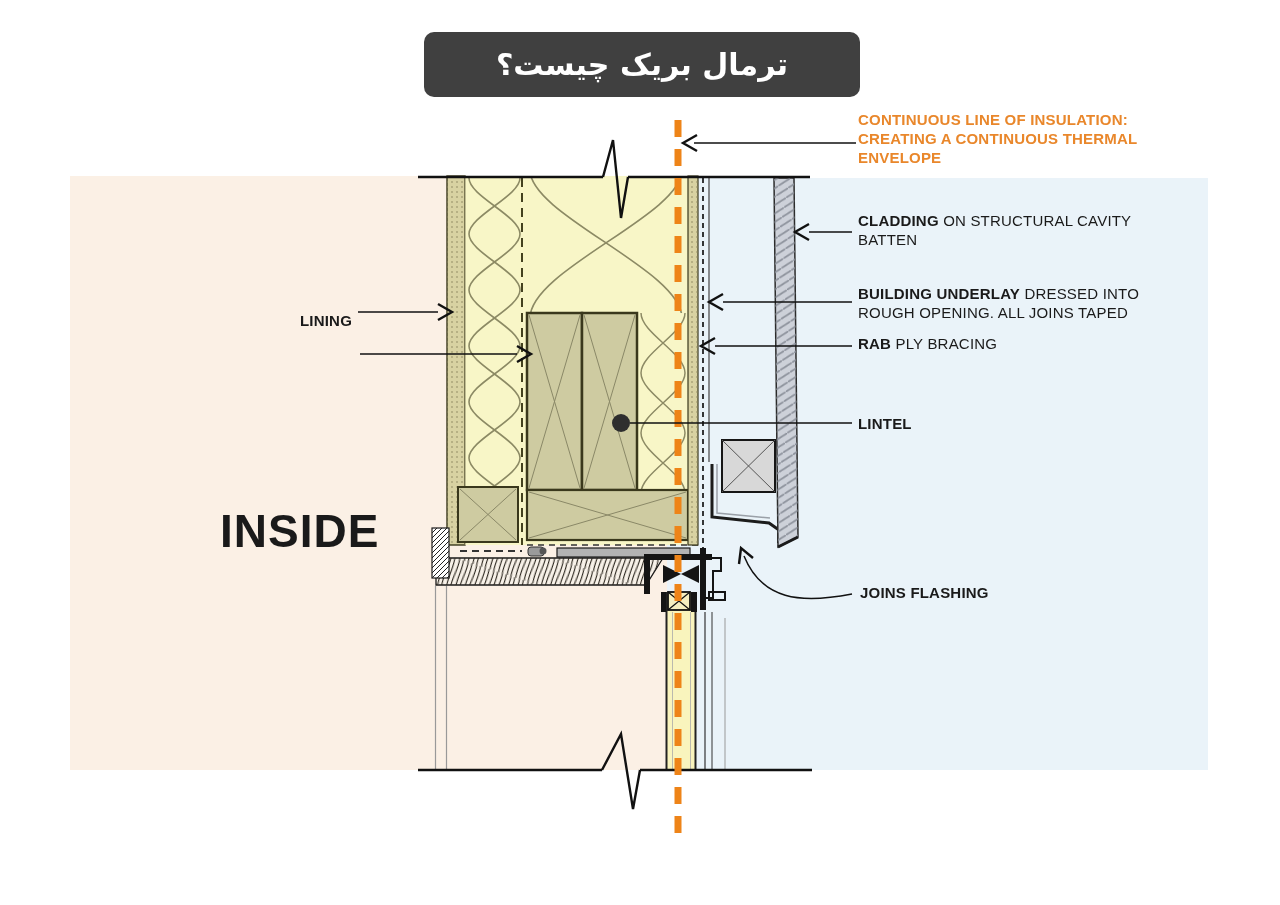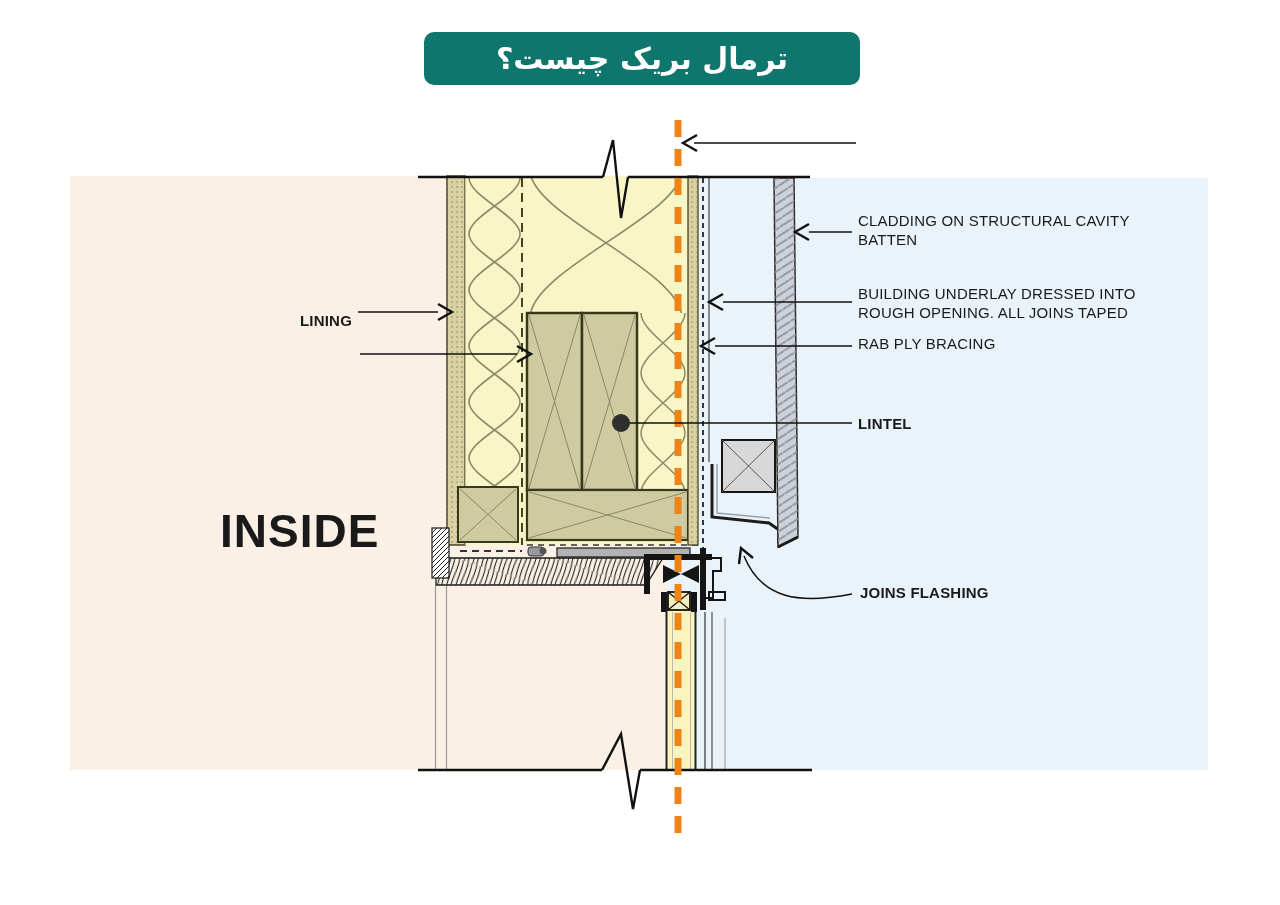--- a/index.html
+++ b/index.html
@@ -1,24 +1,24 @@
 <!DOCTYPE html>
 <html><head>
 <meta charset="utf-8">
 <style>
   html,body{margin:0;padding:0;background:#ffffff;}
   .stage{position:relative;width:1280px;height:905px;background:#ffffff;overflow:hidden;
          font-family:"Liberation Sans",sans-serif;color:#1a1a1a;}
   .stage svg{position:absolute;left:0;top:0;}
-  .banner{position:absolute;left:424px;top:32px;width:436px;height:53px;
-          background:#0f766e;border-radius:10px;display:flex;align-items:center;justify-content:center;
+  .banner{position:absolute;left:424px;top:32px;width:436px;height:65px;
+          background:#404040;border-radius:10px;display:flex;align-items:center;justify-content:center;
           direction:rtl;font-family:"DejaVu Sans",sans-serif;font-weight:bold;
           font-size:30px;color:#ffffff;}
   .lbl{position:absolute;font-size:15px;line-height:19px;letter-spacing:.2px;}
-  .lbl b{font-weight:normal;}
+  .lbl b{font-weight:bold;}
   .note{color:#e9872b;font-weight:bold;}
   .zone{position:absolute;font-size:46px;font-weight:bold;letter-spacing:1px;}
   .ralign{text-align:right;margin-top:8px;}
 </style>
 </head>
 <body>
 
 <div class="stage">
 
   <svg width="1280" height="905" viewBox="0 0 1280 905">
@@ -162,20 +162,21 @@
       <line x1="360" y1="354" x2="517" y2="354"></line>
       <path d="M517,346 L531,354 L517,362" stroke-width="2.4"></path>
     </g>
     <circle cx="621" cy="423" r="9" fill="#2e2e2e"></circle>
   </svg>
 
   <div class="banner">
     <span>ترمال بریک چیست؟</span>
   </div>
 
+  <div class="lbl note" style="left:858px;top:110px;width:292px;">CONTINUOUS LINE OF INSULATION: CREATING A CONTINUOUS THERMAL ENVELOPE</div>
 
   <div class="lbl" style="left:858px;top:211px;width:280px;"><b>CLADDING</b><span> ON STRUCTURAL CAVITY BATTEN</span></div>
 
   <div class="lbl" style="left:858px;top:334px;width:280px;"><b>RAB</b><span> PLY BRACING</span></div>
 
   <div class="lbl" style="left:858px;top:284px;width:296px;"><b>BUILDING UNDERLAY</b><span> DRESSED INTO ROUGH OPENING. ALL JOINS TAPED</span></div>
 
   <div class="lbl" style="left:858px;top:414px;width:200px;font-weight:bold;">LINTEL</div>
 
   <div class="lbl" style="left:860px;top:583px;width:240px;font-weight:bold;">JOINS FLASHING</div>

